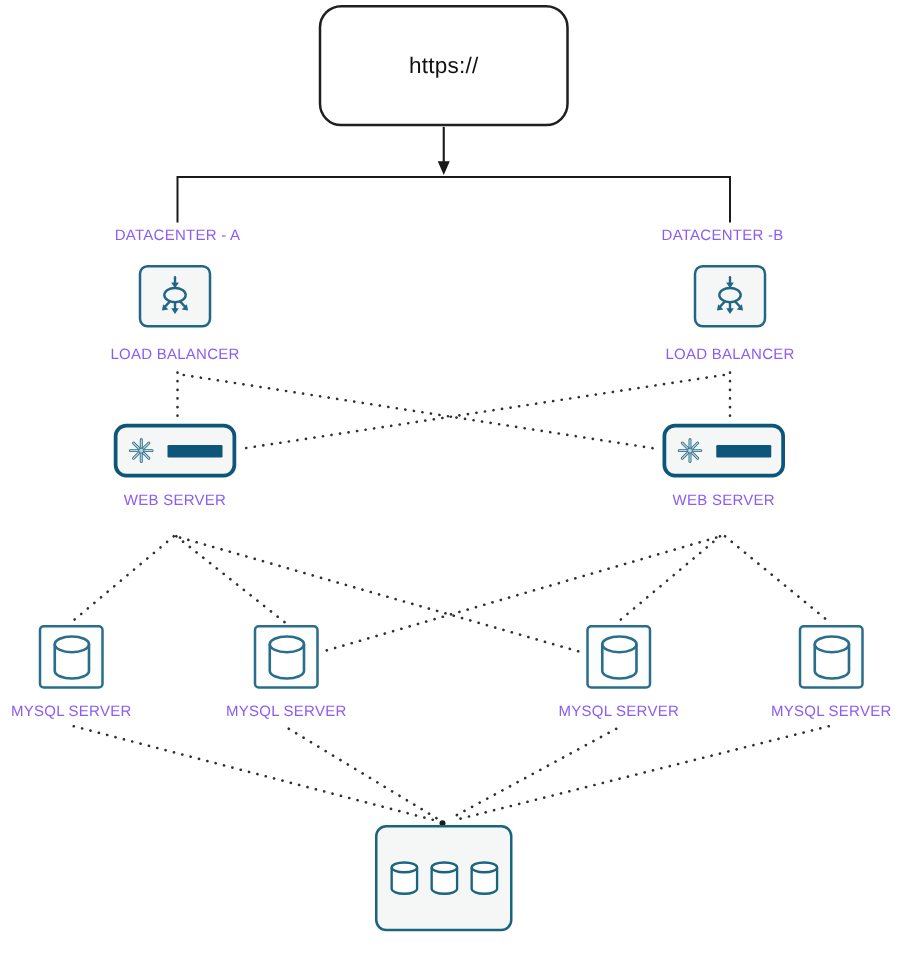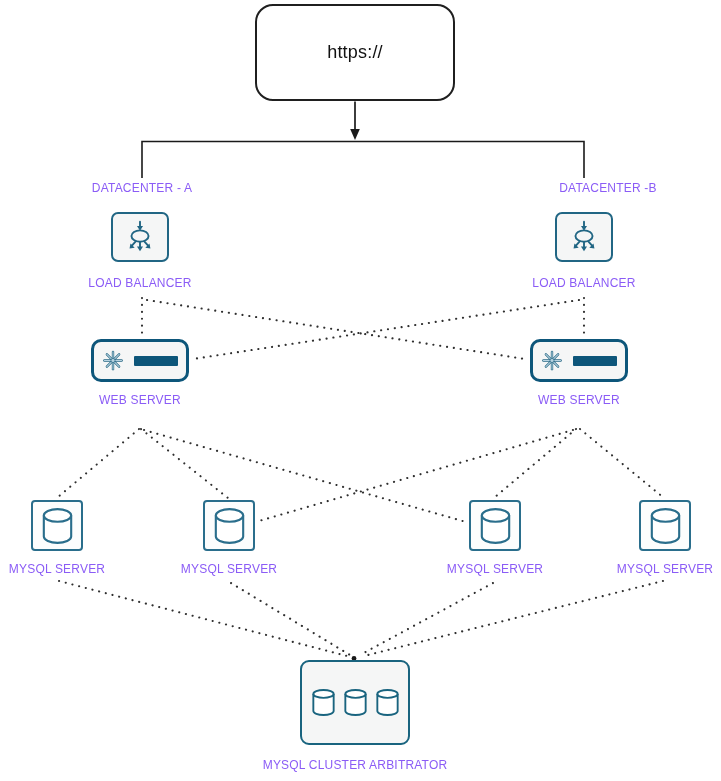--- a/index.html
+++ b/index.html
@@ -68,21 +68,21 @@
       <path d="M663 581 L364 656"></path>
     </g>
     <circle cx="354" cy="658.5" r="2.4" fill="#1a1a1a"></circle>
   </svg>
 
   <div class="node root-box">
     <span class="root-text">https://</span>
   </div>
 
   <div class="lbl" style="left:62px;top:181px;width:160px">DATACENTER - A</div>
-  <div class="lbl" style="left:528px;top:181px;width:160px">DATACENTER -B</div>
+  <div class="lbl" style="left:498px;top:181px;width:160px">DATACENTER -B</div>
 
   <div class="node lb-box" style="left:111px;top:212px">
     <svg width="38" height="38" viewBox="0 0 40 40">
       <g stroke="#216684" stroke-width="2" fill="none" stroke-linecap="round">
         <line x1="20" y1="4" x2="20" y2="9"></line>
         <ellipse cx="20" cy="19" rx="9" ry="6"></ellipse>
         <line x1="15.5" y1="24.5" x2="11" y2="29.5"></line>
         <line x1="20" y1="25.5" x2="20" y2="30.5"></line>
         <line x1="24.5" y1="24.5" x2="29" y2="29.5"></line>
       </g>
@@ -194,15 +194,14 @@
     </svg>
     <svg width="25" height="31" viewBox="0 0 32 38">
       <path d="M3 8 A13 5 0 0 1 29 8 V30 A13 5 0 0 1 3 30 Z" fill="#ffffff" stroke="#19647f" stroke-width="2.4"></path>
       <path d="M3 8 A13 5 0 0 0 29 8" fill="none" stroke="#19647f" stroke-width="2.4"></path>
     </svg>
     <svg width="25" height="31" viewBox="0 0 32 38">
       <path d="M3 8 A13 5 0 0 1 29 8 V30 A13 5 0 0 1 3 30 Z" fill="#ffffff" stroke="#19647f" stroke-width="2.4"></path>
       <path d="M3 8 A13 5 0 0 0 29 8" fill="none" stroke="#19647f" stroke-width="2.4"></path>
     </svg>
   </div>
-  <div class="lbl" style="left:240px;top:758px;width:230px">MYSQL CLUSTER ARBITRATOR</div>
 
 </div>
 
 </body></html>

